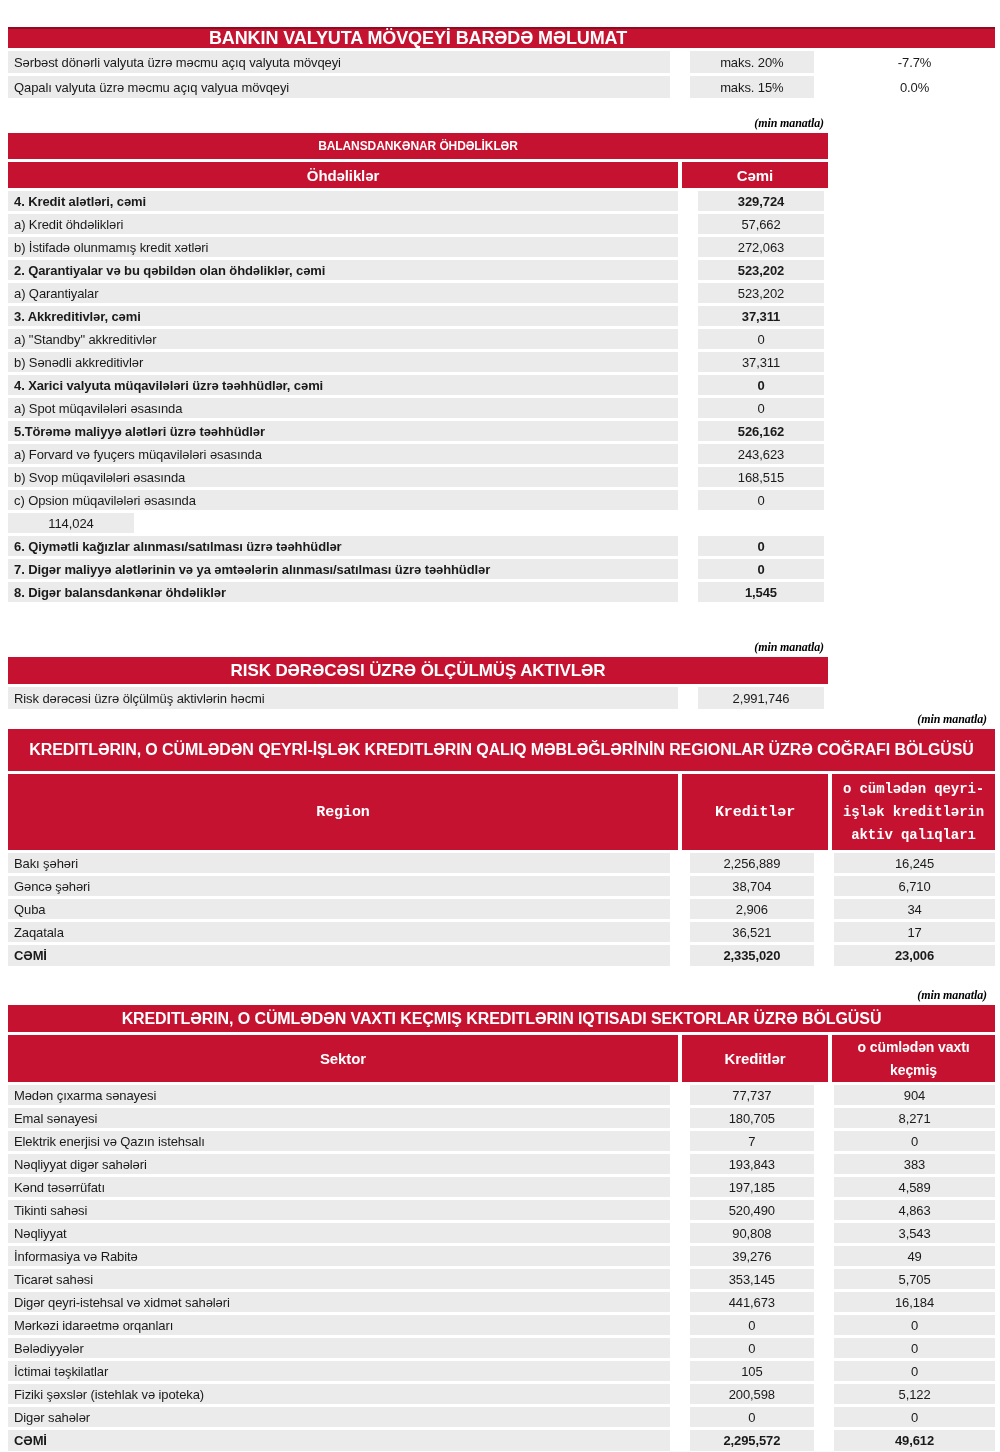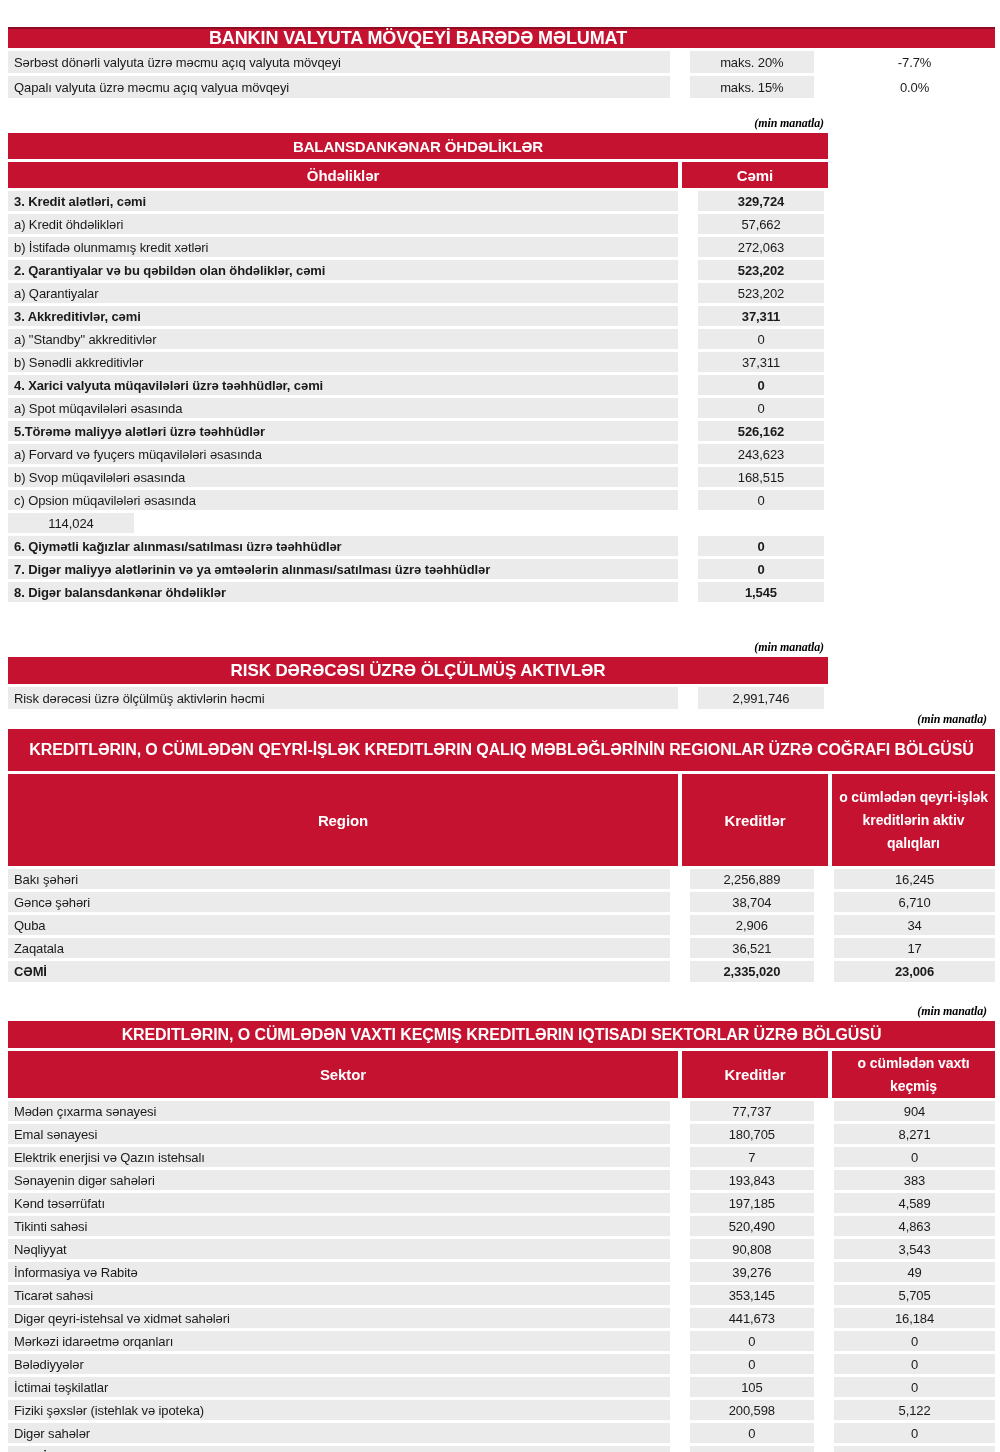--- a/index.html
+++ b/index.html
@@ -11,21 +11,21 @@
   }
   .page { padding: 27px 5px 0 8px; }
 
   
   .bar {
     background: #C41230; color: #ffffff; font-weight: bold;
     display: flex; align-items: center; justify-content: center;
   }
   .bar1 { width: 987px; height: 21px; border-top: 2px solid #8E0B22; justify-content: flex-start; }
   .bar1 .inner { width: 820px; text-align: center; font-size: 18px; }
-  .bar2 { width: 820px; height: 26px; margin-top: 3px; font-size: 15px; }
+  .bar2 { width: 820px; height: 26px; margin-top: 3px; font-size: 12px; }
   .bar3 { width: 820px; height: 27px; margin-top: 3px; font-size: 17px; }
   .bar4 { width: 987px; height: 42px; margin-top: 3px; font-size: 16px; }
   .bar5 { width: 987px; height: 27px; margin-top: 3px; font-size: 16px; }
 
   
   .trow { display: flex; gap: 20px; margin-top: 3px; }
   .cl { width: 670px; background: #EBEBEB; padding-left: 6px;
         display: flex; align-items: center; font-size: 13px; }
   .cv { width: 126px; background: #EBEBEB; text-align: center; font-size: 13px;
         display: flex; align-items: center; justify-content: center; }
@@ -37,21 +37,21 @@
   .h22 > div { height: 22px; }
   .b { font-weight: bold; }
 
   
   .thead { display: flex; gap: 4px; margin-top: 3px; }
   .thead .hc {
     background: #C41230; color: #ffffff; font-weight: bold; font-size: 15px;
     display: flex; align-items: center; justify-content: center; text-align: center;
   }
   .thead.t2h .hc { height: 26px; }
-  .thead.t4h .hc { height: 92px; }
+  .thead.t4h .hc { height: 76px; font-family: Liberation Mono, monospace; }
   .thead.t5h .hc { height: 47px; }
   .hc.w1 { width: 670px; }
   .hc.w2 { width: 146px; }
   .hc.w3 { width: 163px; font-size: 14px; line-height: 23px; padding: 0 4px; }
 
   
   .note {
     font-family: "Liberation Serif", "DejaVu Serif", serif;
     font-style: italic; font-weight: bold; font-size: 12px;
     text-align: right; line-height: 14px; color: #000;
@@ -84,21 +84,21 @@
 
   <div class="bar bar2">
     <span>BALANSDANKƏNAR ÖHDƏLİKLƏR</span>
   </div>
   <div class="thead t2h">
     <div class="hc w1">Öhdəliklər</div>
     <div class="hc w2">Cəmi</div>
   </div>
 
   <div class="trow h20 b">
-    <div class="cl">3. Kredit alətləri, cəmi</div>
+    <div class="cl">4. Kredit alətləri, cəmi</div>
     <div class="cv">329,724</div>
   </div>
   <div class="trow h20">
     <div class="cl">a) Kredit öhdəlikləri</div>
     <div class="cv">57,662</div>
   </div>
   <div class="trow h20">
     <div class="cl">b) İstifadə olunmamış kredit xətləri</div>
     <div class="cv">272,063</div>
   </div>
@@ -227,21 +227,21 @@
     <div class="cl">Emal sənayesi</div>
     <div class="cv">180,705</div>
     <div class="cv3 gray">8,271</div>
   </div>
   <div class="trow h20">
     <div class="cl">Elektrik enerjisi və Qazın istehsalı</div>
     <div class="cv">7</div>
     <div class="cv3 gray">0</div>
   </div>
   <div class="trow h20">
-    <div class="cl">Sənayenin digər sahələri</div>
+    <div class="cl">Nəqliyyat digər sahələri</div>
     <div class="cv">193,843</div>
     <div class="cv3 gray">383</div>
   </div>
   <div class="trow h20">
     <div class="cl">Kənd təsərrüfatı</div>
     <div class="cv">197,185</div>
     <div class="cv3 gray">4,589</div>
   </div>
   <div class="trow h20">
     <div class="cl">Tikinti sahəsi</div>

